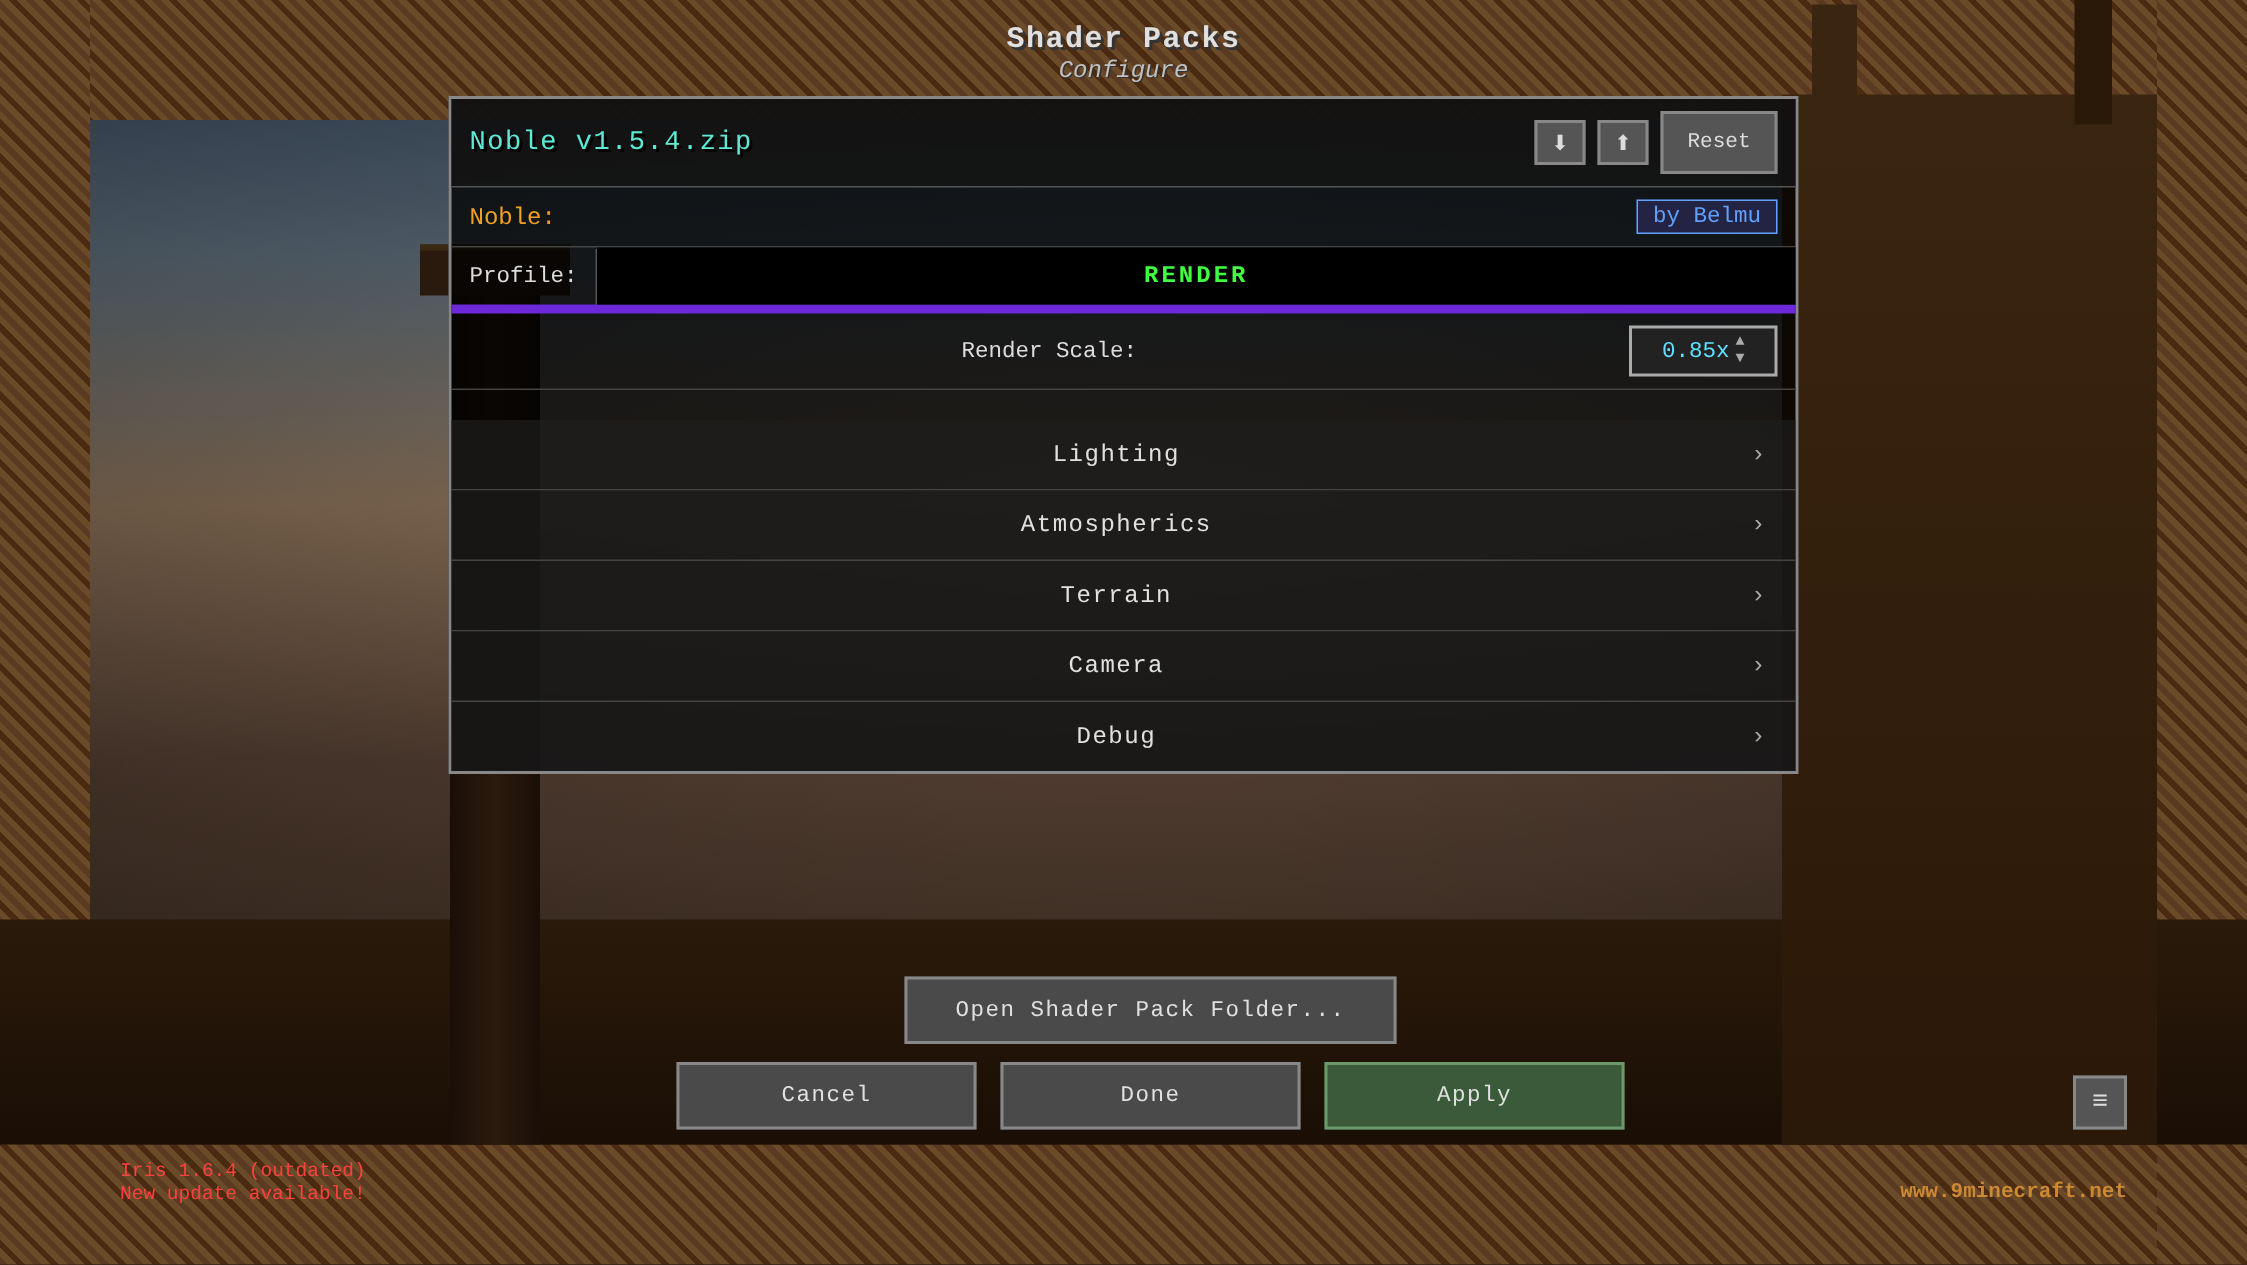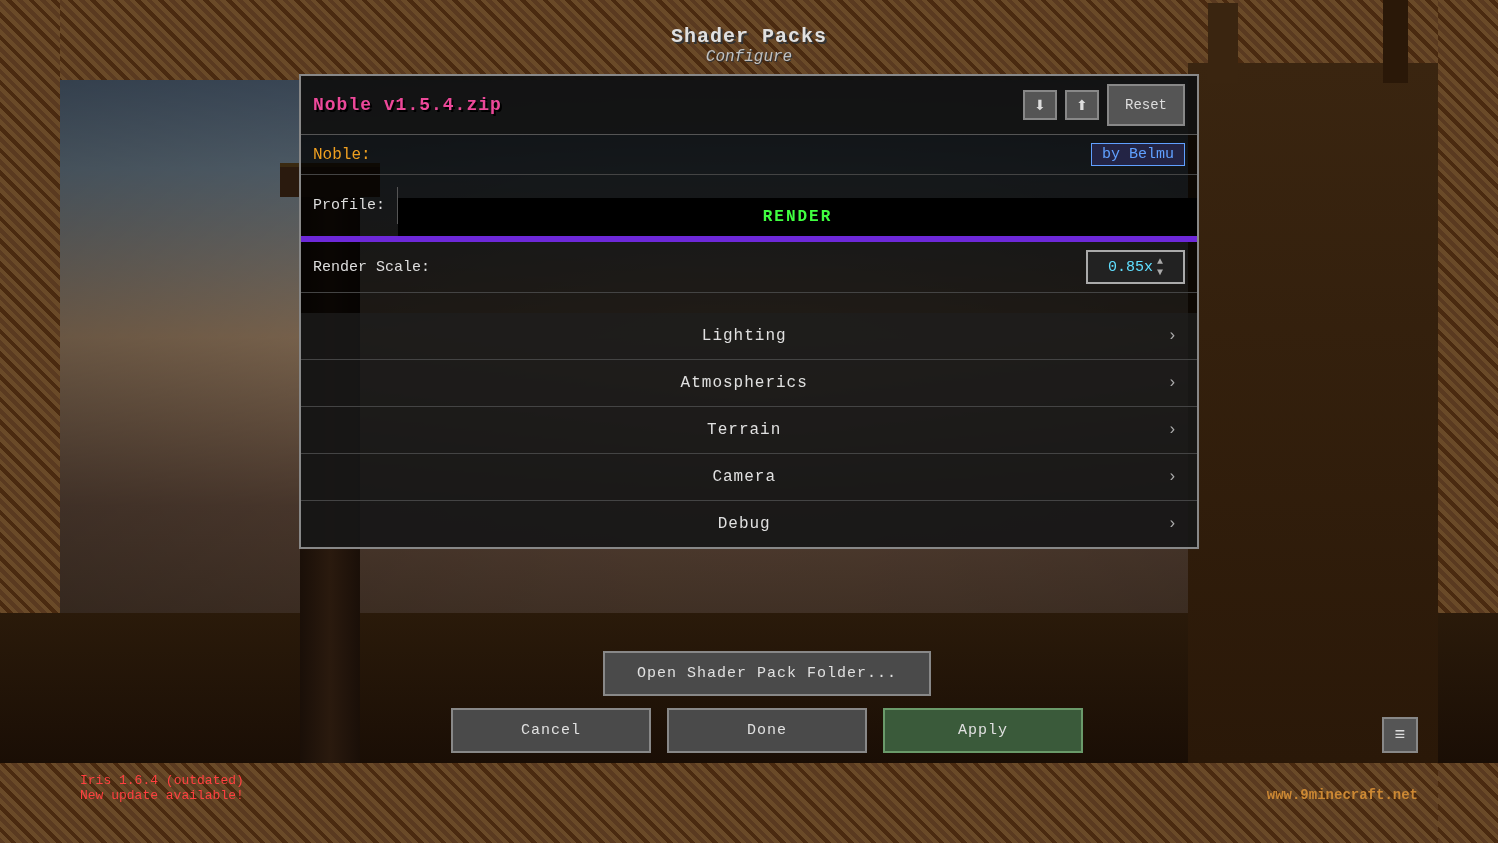--- a/index.html
+++ b/index.html
@@ -70,21 +70,21 @@
 
     
     .main-container {
       position: absolute;
       top: 0; left: 0; right: 0; bottom: 0;
       display: flex;
       flex-direction: column;
       align-items: center;
       justify-content: flex-start;
       z-index: 10;
-      padding-top: 20px;
+      padding-top: 10px;
     }
 
     
     .title-area {
       text-align: center;
       margin-bottom: 8px;
       margin-top: 5px;
     }
 
     .title-main {
@@ -114,23 +114,23 @@
       display: flex;
       align-items: center;
       padding: 8px 12px;
       background: rgba(20,20,20,0.8);
       border-bottom: 1px solid #555;
       gap: 8px;
     }
 
     .shader-name {
       flex: 1;
-      color: #ec4899;
+      color: #5eead4;
       font-size: 18px;
-      font-weight: bold;
+      font-weight: normal;
       letter-spacing: 1px;
       text-shadow: 2px 2px 0 #000;
     }
 
     .icon-btn {
       background: #555;
       border: 2px solid #888;
       color: #ddd;
       width: 34px;
       height: 30px;
@@ -192,35 +192,35 @@
 
     .profile-value {
       flex: 1;
       background: #000;
       text-align: center;
       padding: 10px;
       color: #40ff40;
       font-size: 16px;
       font-weight: bold;
       letter-spacing: 2px;
-      margin-top: 23px;
     }
 
     
     .scale-row {
       display: flex;
       align-items: center;
       padding: 8px 12px;
       border-bottom: 1px solid #444;
     }
 
     .scale-label {
       color: #ddd;
       font-size: 15px;
       flex: 1;
+      text-align: center;
     }
 
     .scale-value {
       background: #222;
       border: 2px solid #aaa;
       color: #60dfff;
       font-size: 15px;
       padding: 4px 20px;
       font-family: 'Courier New', monospace;
       display: flex;

